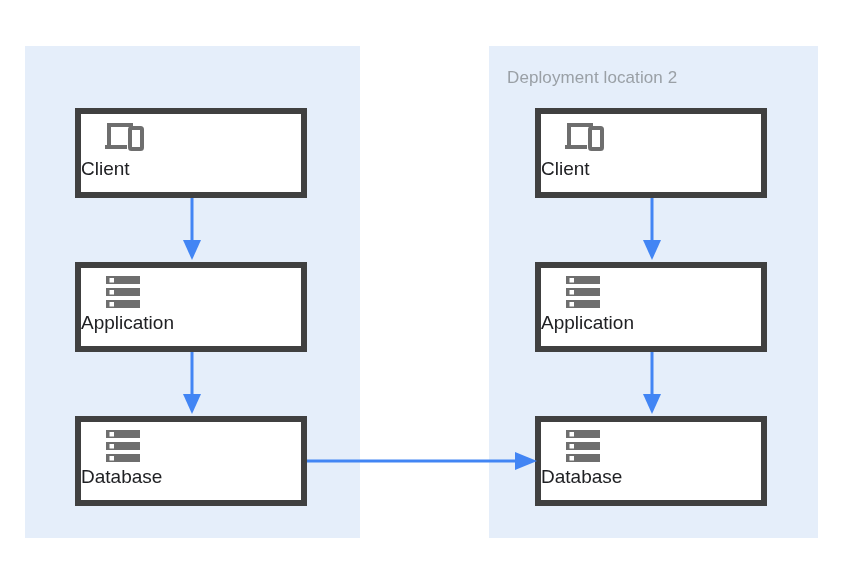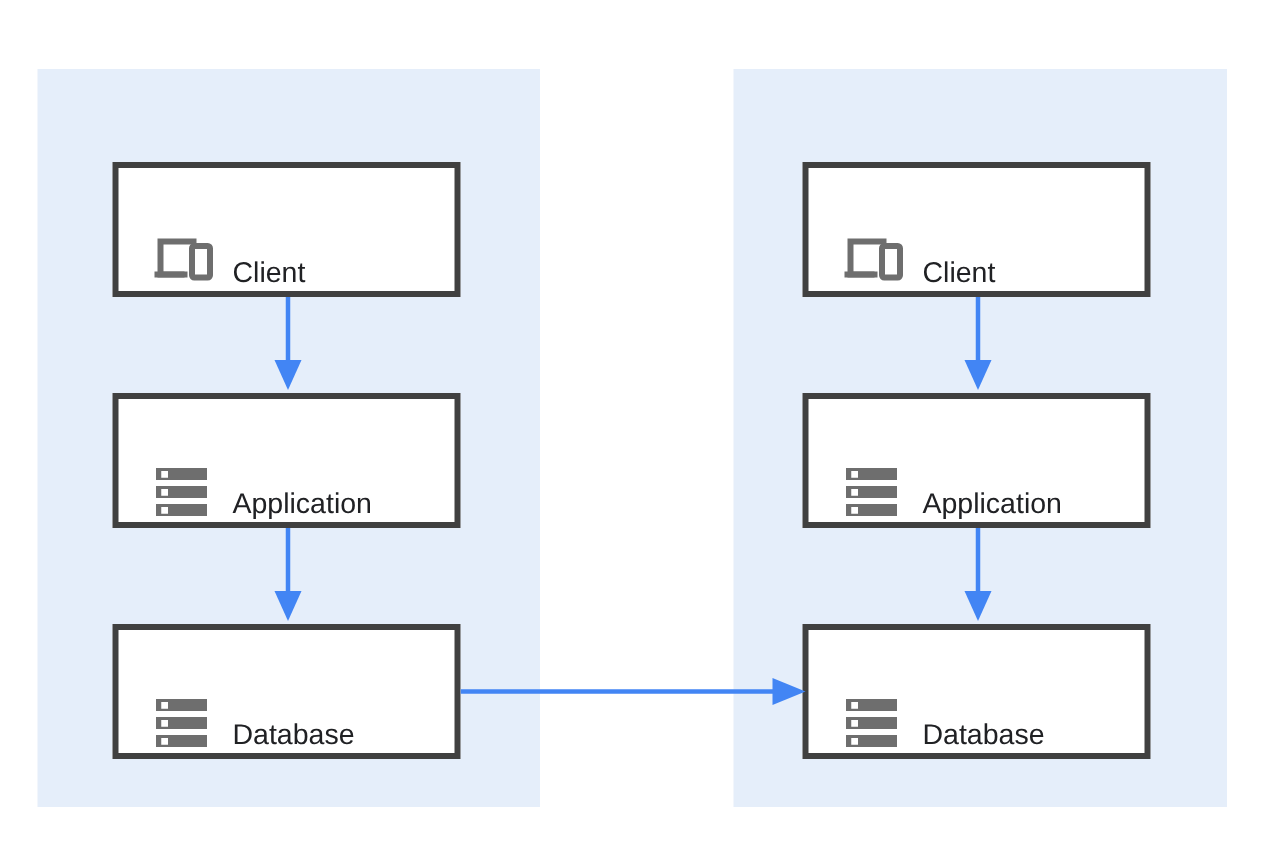--- a/index.html
+++ b/index.html
@@ -28,27 +28,28 @@
     position: absolute;
     color: #9aa0a6;
     font-size: 17px;
     letter-spacing: 0.1px;
     white-space: nowrap;
     font-family: "Liberation Sans", sans-serif;
   }
   .node {
     position: absolute;
     background: #ffffff;
-    border: 4px solid #404040;
+    border: 6px solid #404040;
     box-sizing: border-box;
     width: 232px;
     height: 90px;
     display: flex;
-    align-items: flex-end;
+    align-items: flex-start;
     justify-content: flex-start;
+    flex-direction: column;
   }
   .node-icon {
     width: 44px;
     height: 44px;
     margin-left: 20px;
     margin-right: 12px;
     flex: 0 0 auto;
     display: flex;
     align-items: center;
     justify-content: center;
@@ -121,20 +122,21 @@
         <rect x="8.5" y="22" width="4.5" height="4.5" fill="#ffffff"></rect>
         <rect x="5" y="32" width="34" height="8" fill="#6e6e6e"></rect>
         <rect x="8.5" y="34" width="4.5" height="4.5" fill="#ffffff"></rect>
       </svg>
     </span>
     <span class="node-label">Database</span>
   </div>
 
   <div class="zone" style="left:489px; top:46px; width:329px; height:492px;"></div>
 
+  <div class="zone-label" style="left:507px; top:68px;">Deployment location 2</div>
 
   <div class="node" style="left:535px; top:108px;">
     <span class="node-icon">
       <svg width="44" height="44" viewBox="0 0 44 44" aria-hidden="true">
         <path d="M6 9 h26 v4 H10 v18 h14 v4 H6 Z" fill="#6e6e6e"></path>
         <rect x="4" y="31" width="22" height="4" fill="#6e6e6e"></rect>
         <rect x="29" y="14" width="12" height="21" rx="1.5" fill="none" stroke="#6e6e6e" stroke-width="4"></rect>
       </svg>
     </span>
     <span class="node-label">Client</span>

